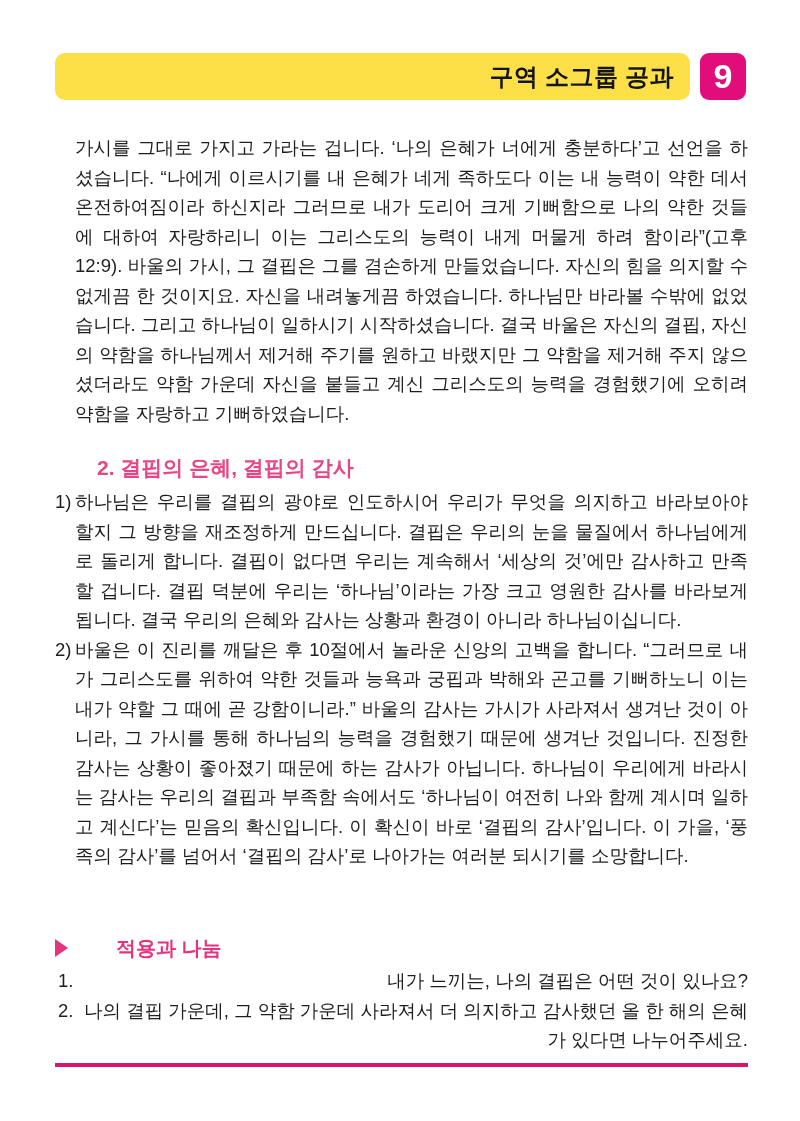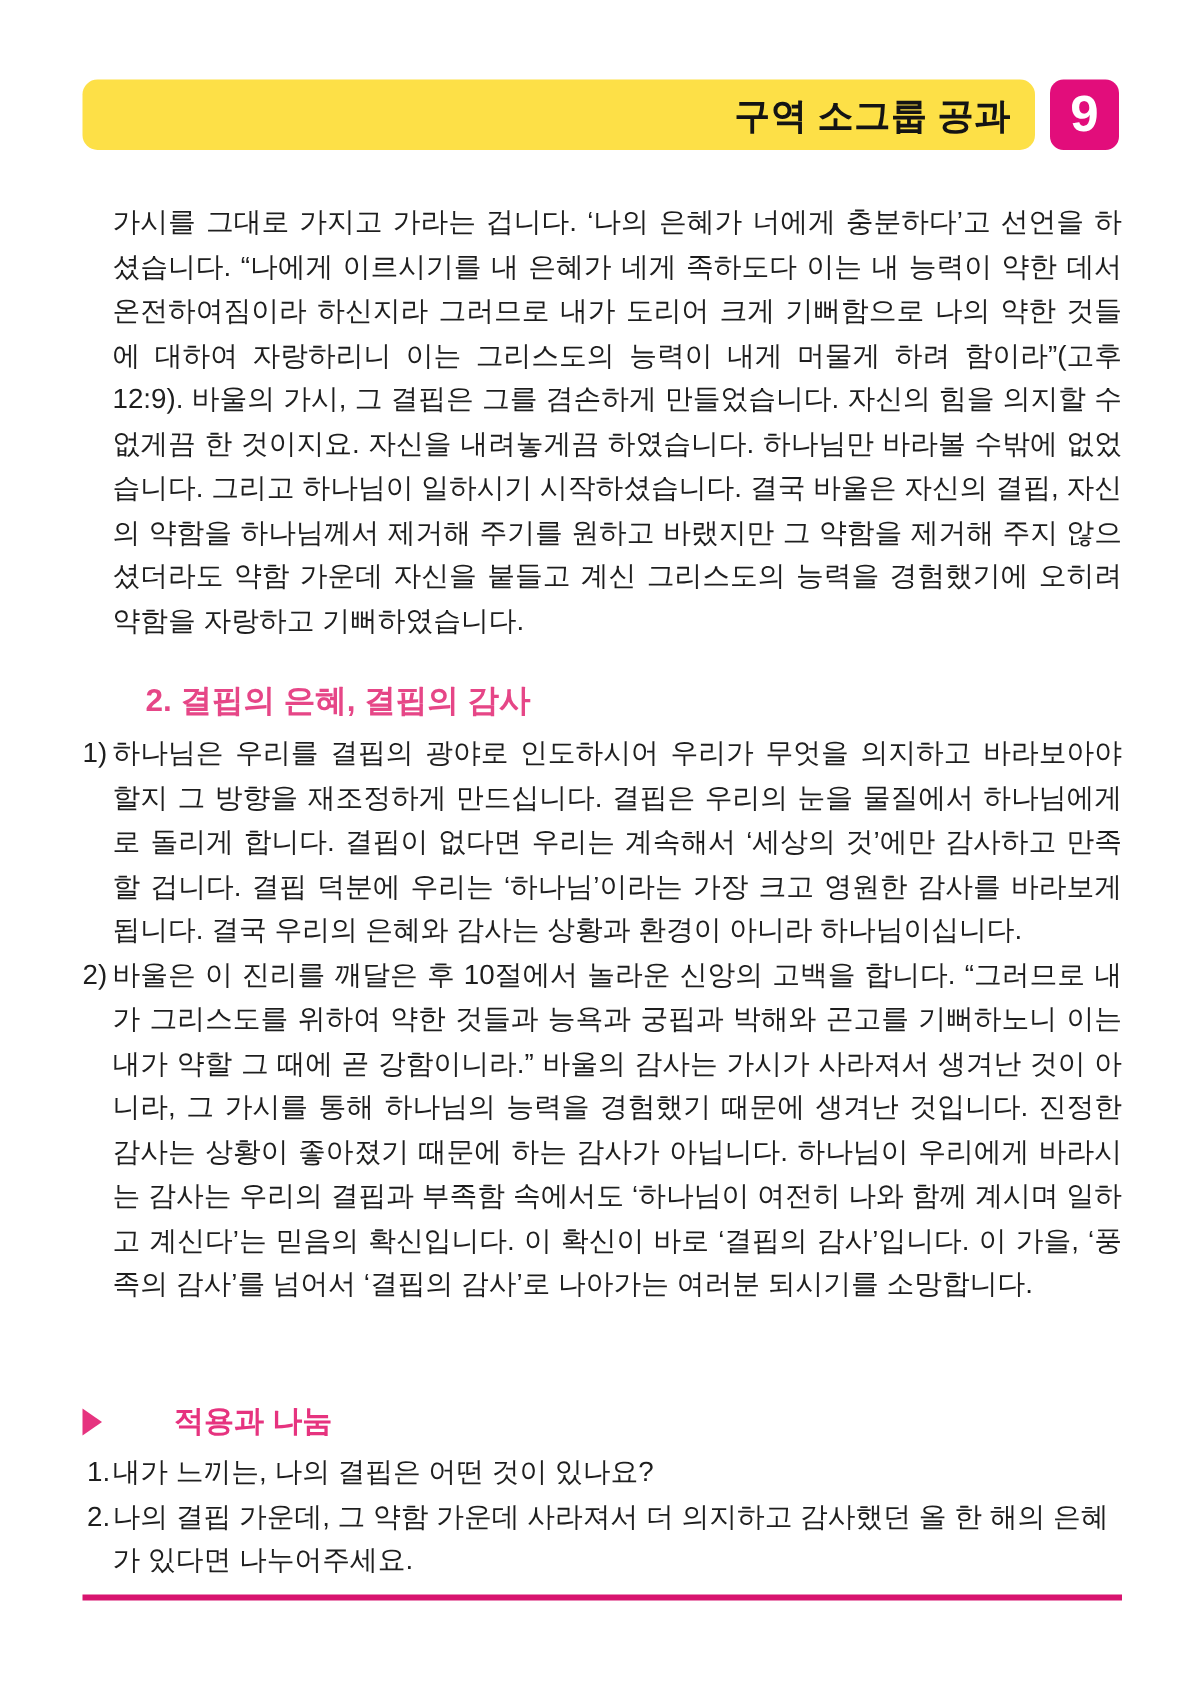--- a/index.html
+++ b/index.html
@@ -94,21 +94,21 @@
   .questions {
     position: absolute;
     left: 58px; top: 966px;
     width: 690px;
   }
   .question { display: flex; }
   .question .q-marker {
     flex: 0 0 17px;
     font-size: 18.5px; line-height: 29.5px;
   }
-  .question .q-text { flex: 1; text-align: left; }
+  .question .q-text { flex: 1; text-align: right; }
 
   .bottom-rule {
     position: absolute;
     left: 55px; top: 1063px;
     width: 693px; height: 4px;
     background: #d8146f;
   }
 </style>
 </head>
 <body>

